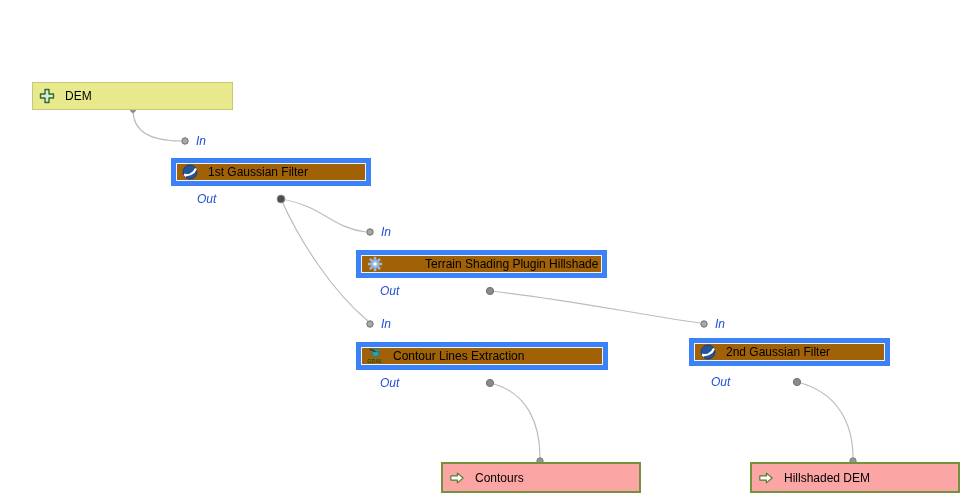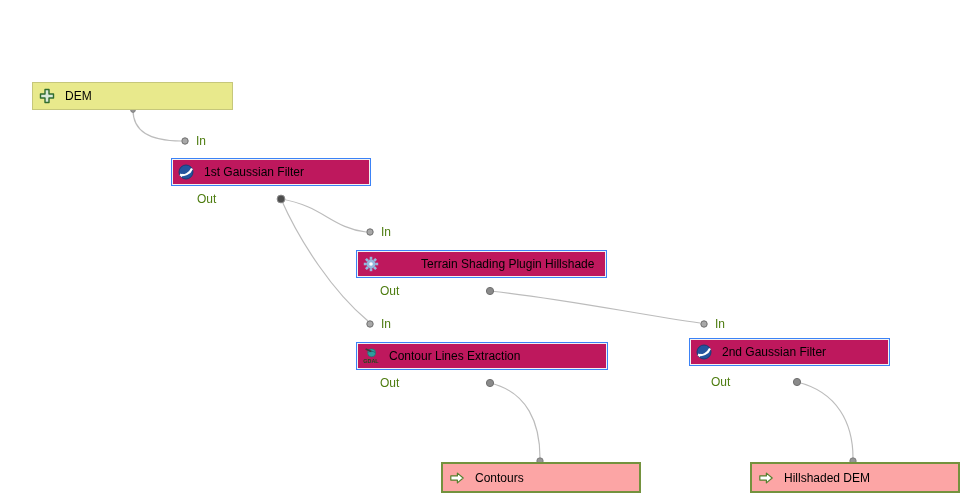--- a/index.html
+++ b/index.html
@@ -7,25 +7,25 @@
     position:relative;width:964px;height:504px;background:#ffffff;overflow:hidden;
     font-family:"Liberation Sans", sans-serif;
   }
   #edges{position:absolute;left:0;top:0;width:964px;height:504px;}
   .node{
     position:absolute;display:flex;align-items:center;box-sizing:border-box;
     font-size:12px;color:#000;
   }
   .node .nicon{width:16px;height:16px;margin:0 10px 0 6px;flex:none;display:block;}
   .node-input{background:#e8e98c;border:1px solid #c6c77b;}
-  .node-algo{background:#be185d;border:1px solid #3b82f6;box-shadow:inset 0 0 0 1px #f2f2f2;}
+  .node-algo{background:#a16207;border:5px solid #3b82f6;box-shadow:inset 0 0 0 1px #f2f2f2;}
   .node-output{background:#fca5a5;border:2px solid #74923e;}
   .node-label{white-space:nowrap;}
   .port-label{
-    position:absolute;font-size:12px;color:#4d7c0f;line-height:14px;white-space:nowrap;
+    position:absolute;font-size:12px;color:#1d4ed8;line-height:14px;white-space:nowrap;font-style:italic;
   }
 </style>
 </head>
 <body>
 
 <div id="canvas">
 
   <svg id="edges" width="964" height="504" viewBox="0 0 964 504">
 
     <path d="M133,110 C133,128 145,141 181,141" fill="none" stroke="#bcbcbc" stroke-width="1.2"></path>

